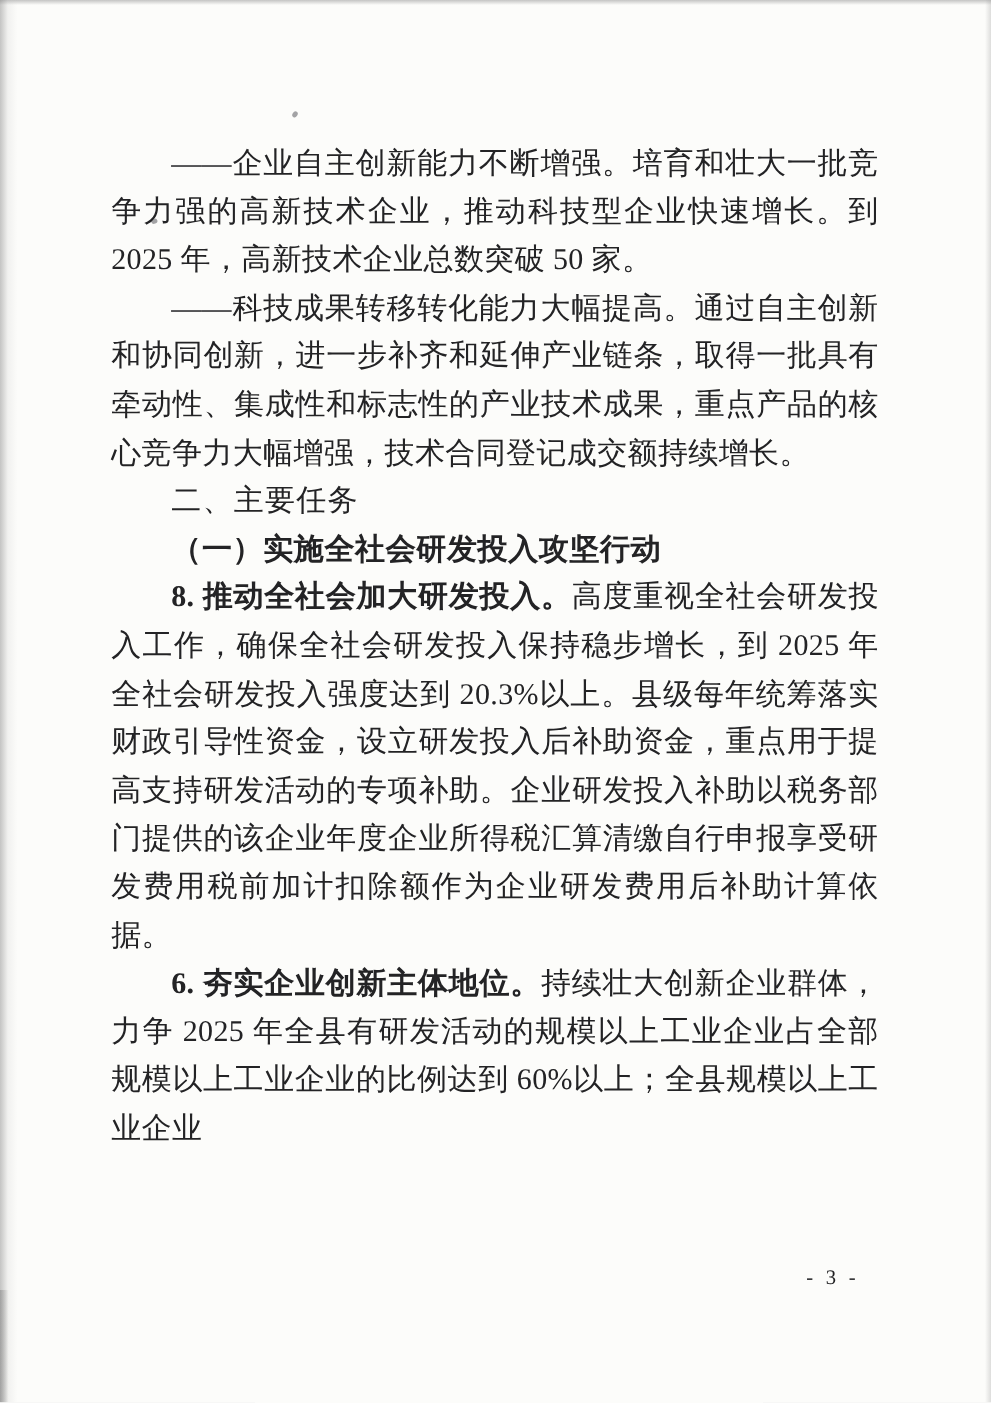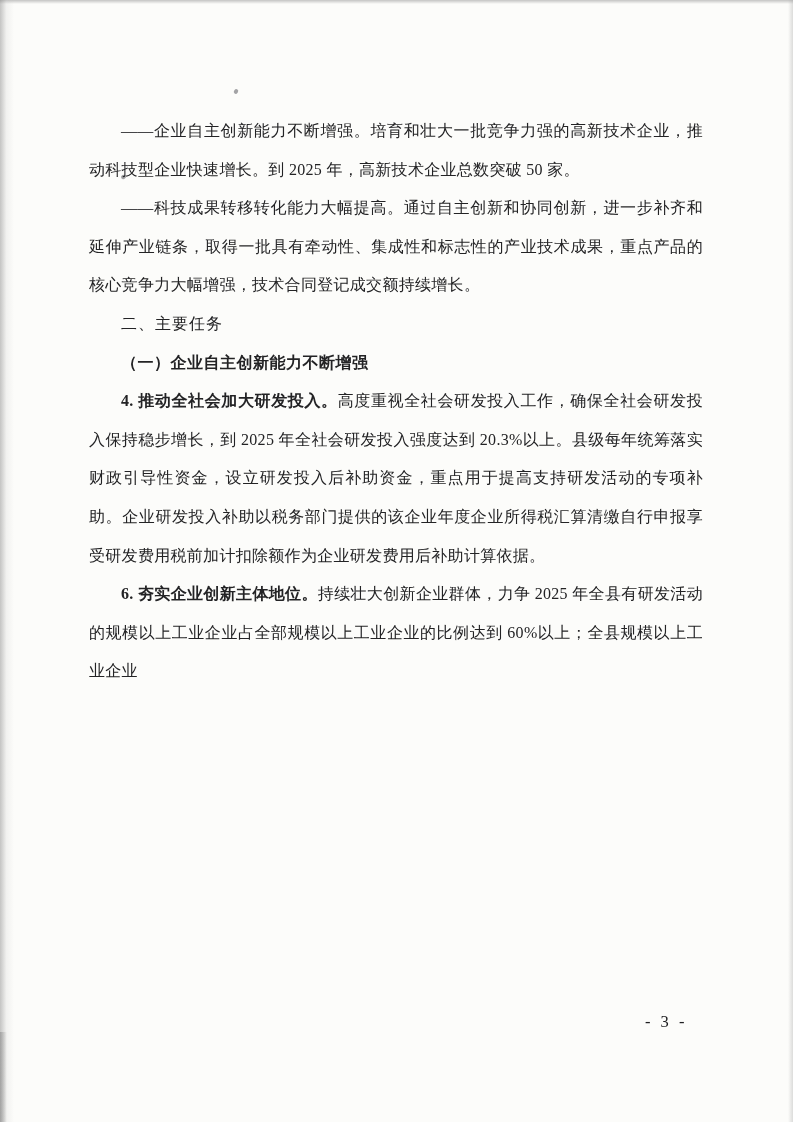--- a/index.html
+++ b/index.html
@@ -49,21 +49,21 @@
     width: 614px;
     font-size: 23.5px;
     line-height: 38.6px;
     text-align: justify;
     letter-spacing: 0.3px;
   }
   .content p, .content h2, .content h3 {
     margin: 0;
     padding: 0;
     text-indent: 2em;
-    font-size: 16px;
+    font-size: 24px;
     line-height: 38.6px;
   }
   .para-lead {
     font-weight: 700;
   }
   .heading-main {
     font-family: "Liberation Sans", "DejaVu Sans", sans-serif;
     font-weight: 400;
     letter-spacing: 1px;
   }
@@ -96,24 +96,24 @@
 
   <div class="content">
 
     <p>——企业自主创新能力不断增强。培育和壮大一批竞争力强的高新技术企业，推动科技型企业快速增长。到 2025 年，高新技术企业总数突破 50 家。</p>
 
 
     <p>——科技成果转移转化能力大幅提高。通过自主创新和协同创新，进一步补齐和延伸产业链条，取得一批具有牵动性、集成性和标志性的产业技术成果，重点产品的核心竞争力大幅增强，技术合同登记成交额持续增长。</p>
 
     <h2 class="heading-main">二、主要任务</h2>
 
-    <h3 class="heading-sub">（一）企业自主创新能力不断增强</h3>
+    <h3 class="heading-sub">（一）实施全社会研发投入攻坚行动</h3>
 
     <p>
-      <span class="para-lead">4. 推动全社会加大研发投入。</span><span>高度重视全社会研发投入工作，确保全社会研发投入保持稳步增长，到 2025 年全社会研发投入强度达到 20.3%以上。县级每年统筹落实财政引导性资金，设立研发投入后补助资金，重点用于提高支持研发活动的专项补助。企业研发投入补助以税务部门提供的该企业年度企业所得税汇算清缴自行申报享受研发费用税前加计扣除额作为企业研发费用后补助计算依据。</span>
+      <span class="para-lead">8. 推动全社会加大研发投入。</span><span>高度重视全社会研发投入工作，确保全社会研发投入保持稳步增长，到 2025 年全社会研发投入强度达到 20.3%以上。县级每年统筹落实财政引导性资金，设立研发投入后补助资金，重点用于提高支持研发活动的专项补助。企业研发投入补助以税务部门提供的该企业年度企业所得税汇算清缴自行申报享受研发费用税前加计扣除额作为企业研发费用后补助计算依据。</span>
     </p>
 
     <p>
       <span class="para-lead">6. 夯实企业创新主体地位。</span><span>持续壮大创新企业群体，力争 2025 年全县有研发活动的规模以上工业企业占全部规模以上工业企业的比例达到 60%以上；全县规模以上工业企业</span>
     </p>
 
   </div>
 
   <div class="page-number">- 3 -</div>
 

